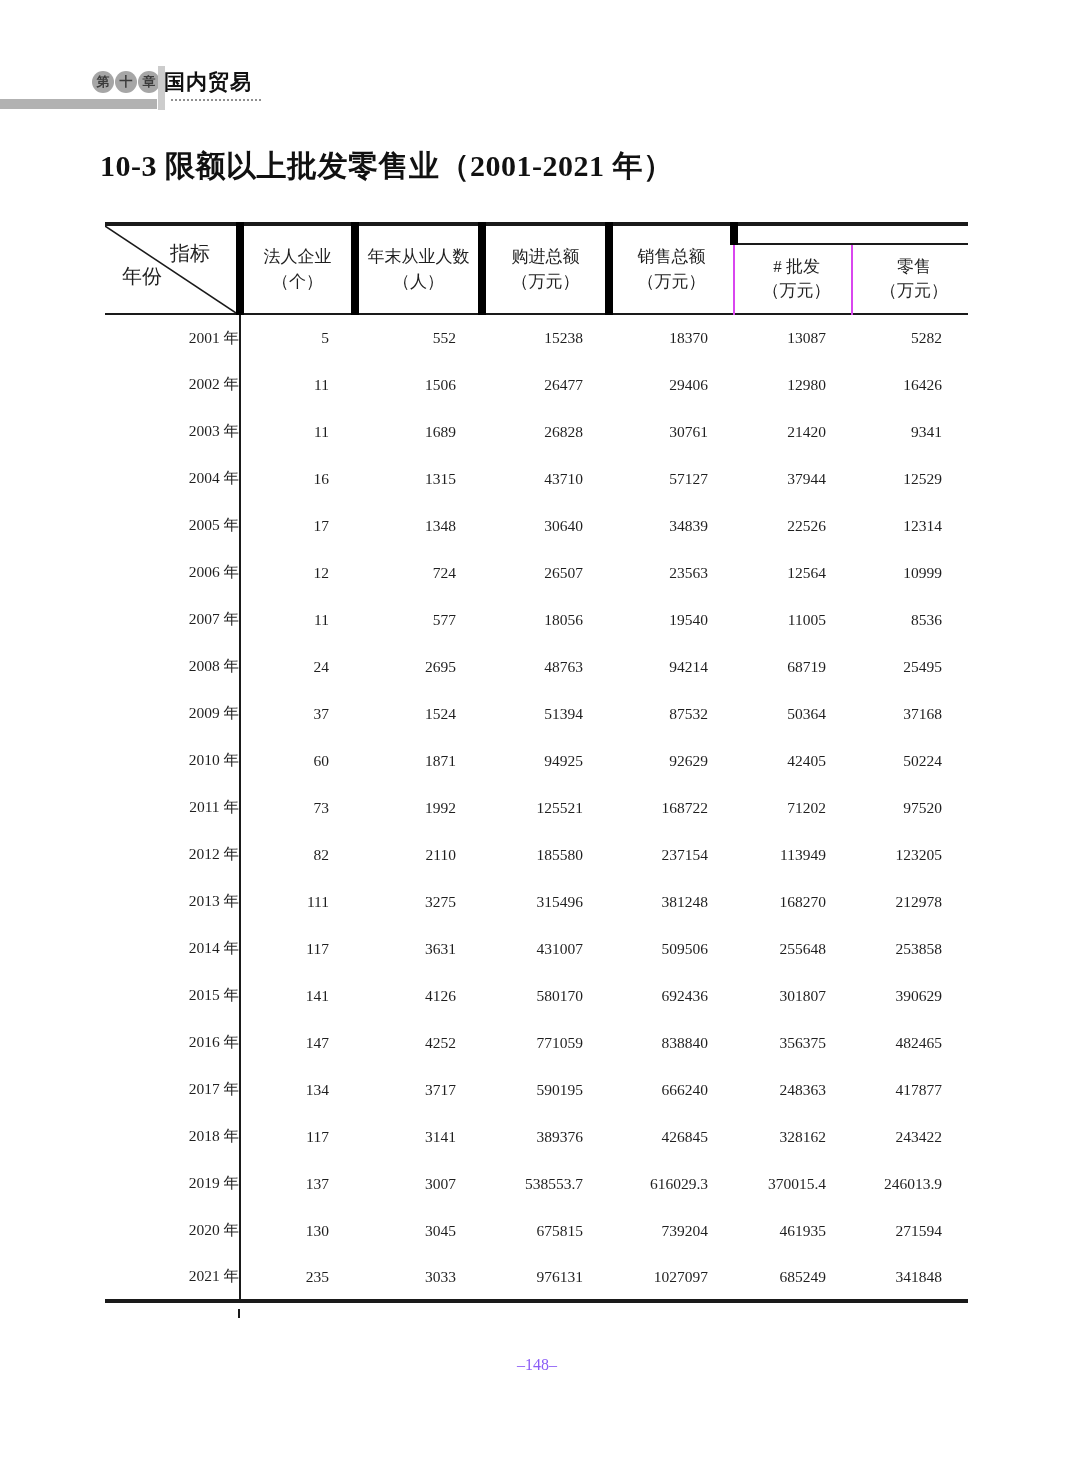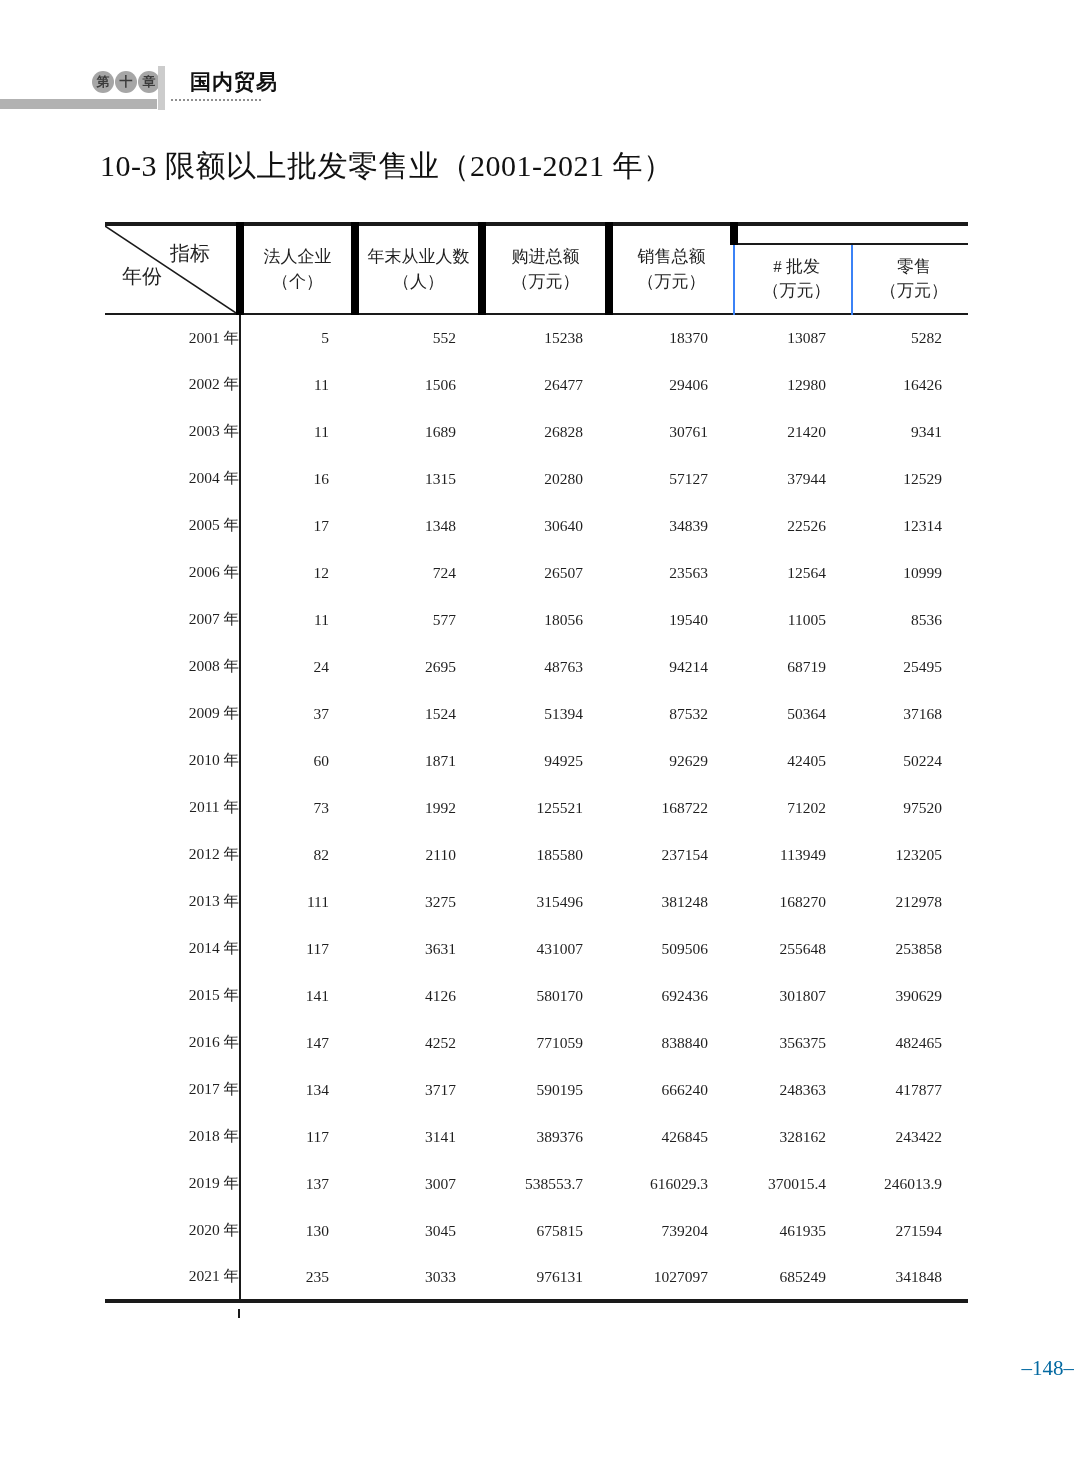--- a/index.html
+++ b/index.html
@@ -41,39 +41,39 @@
     text-align: center;
   }
   .badge-divider {
     position: absolute;
     left: 158px; top: 66px;
     width: 7px; height: 44px;
     background: #cccccc;
   }
   .chapter-title {
     position: absolute;
-    left: 190px; top: 68px;
+    left: 164px; top: 68px;
     font-size: 21px;
     font-weight: bold;
     letter-spacing: 1px;
     color: #111111;
   }
   .chapter-underline {
     position: absolute;
     left: 171px; top: 99px;
     width: 90px; height: 0;
     border-bottom: 2px dotted #8f8f8f;
   }
 
   
   .page-title {
     position: absolute;
     left: 100px; top: 146px;
     font-size: 30px;
-    font-weight: normal;
+    font-weight: bold;
     color: #111111;
     letter-spacing: 0.5px;
     white-space: nowrap;
   }
 
   
   .table-wrap {
     position: absolute;
     left: 105px; top: 222px;
     width: 863px;
@@ -89,21 +89,21 @@
     font-weight: normal;
     color: #1f1f1f;
     vertical-align: middle;
   }
   thead th {
     font-size: 17px;
     line-height: 1.45;
     text-align: center;
   }
   .hdr-main th + th { border-left: 8px solid #000000; }
-  .hdr-sub  th { border-left: 2px solid #3b82f6; padding-left: 7px; }
+  .hdr-sub  th { border-left: 2px solid #d946ef; padding-left: 7px; }
   .hdr-main { height: 20px; }
   .hdr-sub  { height: 68px; }
   th.group { border-bottom: 2px solid #1a1a1a; }
 
   th.corner {
     position: relative;
     height: 90px;
     padding: 0;
   }
   .corner svg.diag {
@@ -136,23 +136,23 @@
     left: 238px; top: 1309px;
     width: 2px; height: 9px;
     background: #1a1a1a;
   }
 
   
   .page-number {
     position: absolute;
     left: 0; top: 1356px;
     width: 100%;
-    text-align: right;
-    font-size: 21px;
-    color: #0369a1;
+    text-align: center;
+    font-size: 16px;
+    color: #8b5cf6;
   }
 </style>
 </head>
 <body>
 
 <div class="page">
 
   <div class="badge-bar"></div>
   <div class="badge">
       <span class="badge-circle">第</span>
@@ -239,21 +239,21 @@
             <td class="num">1689</td>
             <td class="num">26828</td>
             <td class="num">30761</td>
             <td class="num">21420</td>
             <td class="num">9341</td>
           </tr>
           <tr>
             <td class="year">2004 年</td>
             <td class="num">16</td>
             <td class="num">1315</td>
-            <td class="num">20280</td>
+            <td class="num">43710</td>
             <td class="num">57127</td>
             <td class="num">37944</td>
             <td class="num">12529</td>
           </tr>
           <tr>
             <td class="year">2005 年</td>
             <td class="num">17</td>
             <td class="num">1348</td>
             <td class="num">30640</td>
             <td class="num">34839</td>

